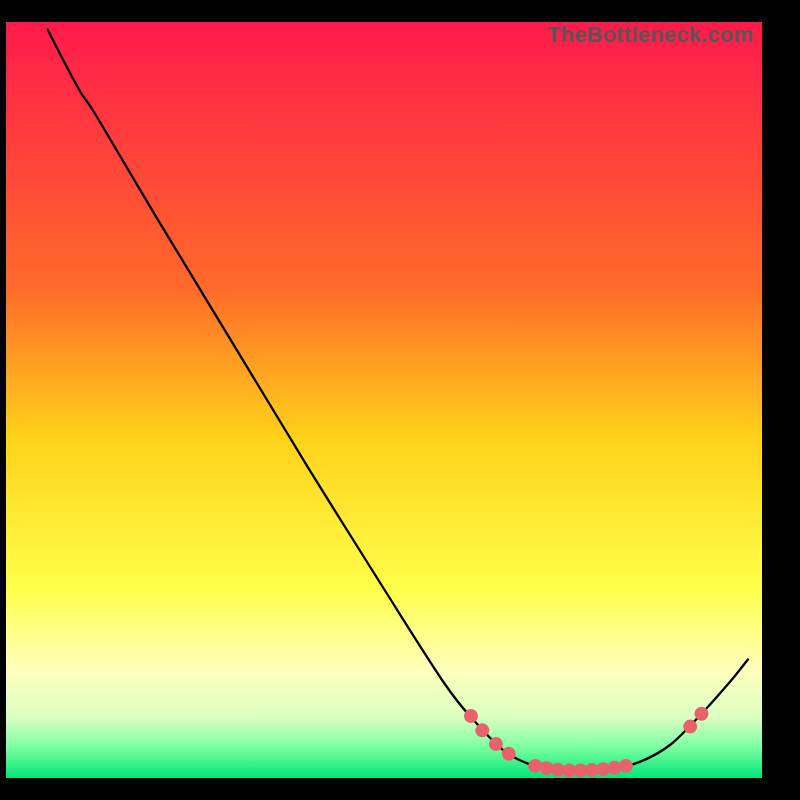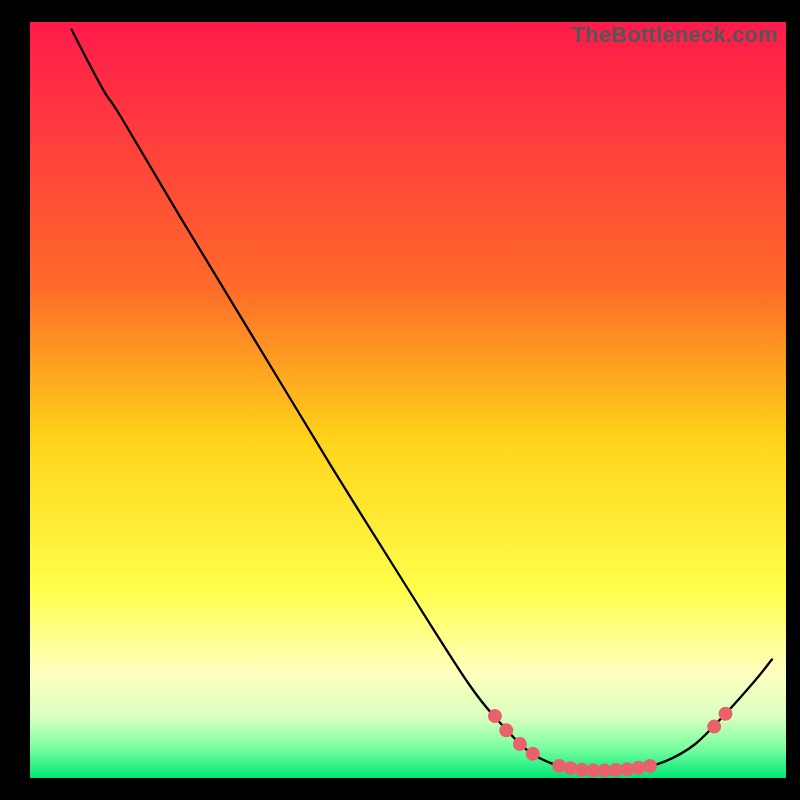--- a/index.html
+++ b/index.html
@@ -1,19 +1,19 @@
 <!DOCTYPE html>
 <html><head>
 <meta charset="utf-8">
 <style>
   * { margin: 0; padding: 0; box-sizing: border-box; }
   html, body { width: 800px; height: 800px; background: #000; overflow: hidden; }
   .frame {
     position: absolute;
-    left: 30px;
+    left: 6px;
     top: 22px;
     width: 756px;
     height: 736px;
     background: #000;
     border-radius: 10px;
   }
   .plot {
     position: absolute;
     left: 0;
     top: 0;

